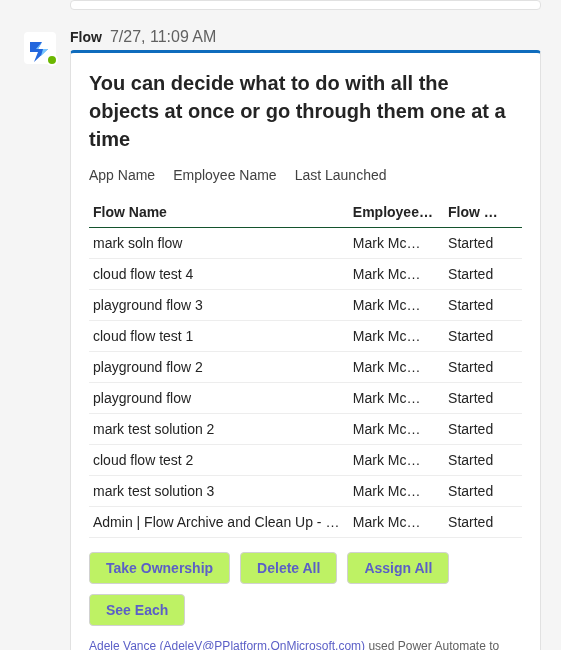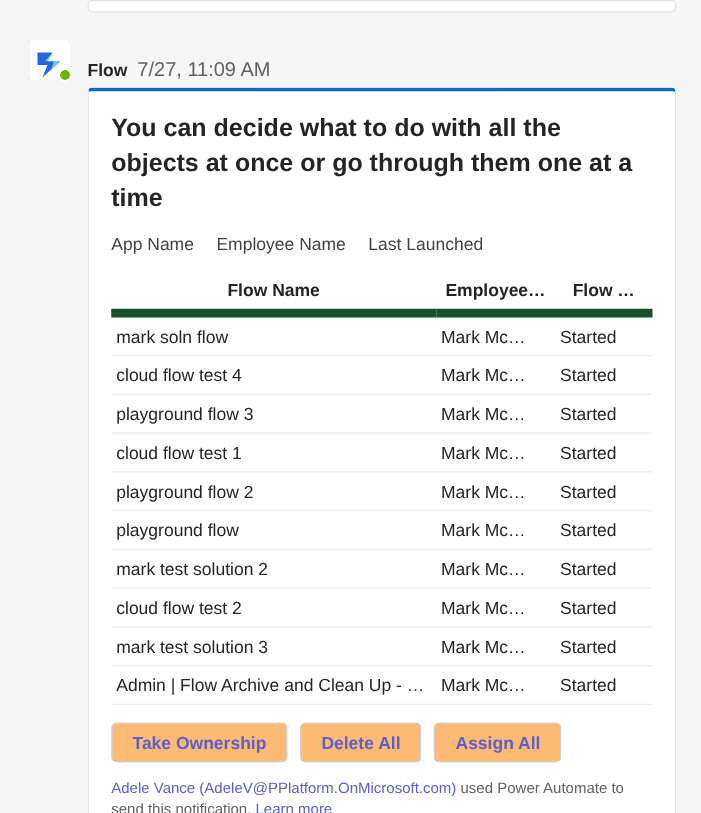--- a/index.html
+++ b/index.html
@@ -50,21 +50,20 @@
   .content {
     flex: 1;
     padding-left: 10px;
     min-width: 0;
   }
   .meta {
     display: flex;
     align-items: baseline;
     gap: 8px;
     padding: 2px 0 4px 0;
-    margin-top: 20px;
   }
   .sender {
     font-weight: 600;
     color: #242424;
   }
   .timestamp {
     font-size: 16px;
     color: #616161;
   }
   .card {
@@ -99,34 +98,33 @@
     padding: 7px 4px;
     border-bottom: 1px solid #ededed;
     overflow: hidden;
     text-overflow: ellipsis;
     white-space: nowrap;
     font-size: 14px;
   }
   th {
     font-weight: 600;
     color: #242424;
-    border-bottom: 7px solid #14532d;
-    text-align: center;
+    border-bottom: 1px solid #14532d;
   }
   th:nth-child(1), td:nth-child(1){ width: 60%; }
   th:nth-child(2), td:nth-child(2){ width: 22%; }
   th:nth-child(3), td:nth-child(3){ width: 18%; }
   .actions {
     margin-top: 14px;
     display: flex;
     flex-wrap: wrap;
     gap: 10px;
   }
   .btn {
-    background: #fdba74;
+    background: #bef264;
     border: 1px solid #d1d1d1;
     border-radius: 4px;
     color: #5b5fc7;
     font-weight: 600;
     font-size: 14px;
     padding: 7px 16px;
     cursor: pointer;
     font-family: inherit;
   }
   .footer {
@@ -226,20 +224,21 @@
               <td>Mark Mc…</td>
               <td>Started</td>
             </tr>
           </tbody>
       </table>
 
       <div class="actions">
         <button class="btn">Take Ownership</button>
         <button class="btn">Delete All</button>
         <button class="btn">Assign All</button>
+        <button class="btn">See Each</button>
       </div>
 
       <div class="footer">
         <a href="#">Adele Vance (AdeleV@PPlatform.OnMicrosoft.com)</a><span> used Power Automate to send this notification. </span><a href="#">Learn more</a>
       </div>
     </div>
   </div>
 </div>
 
 </body></html>

